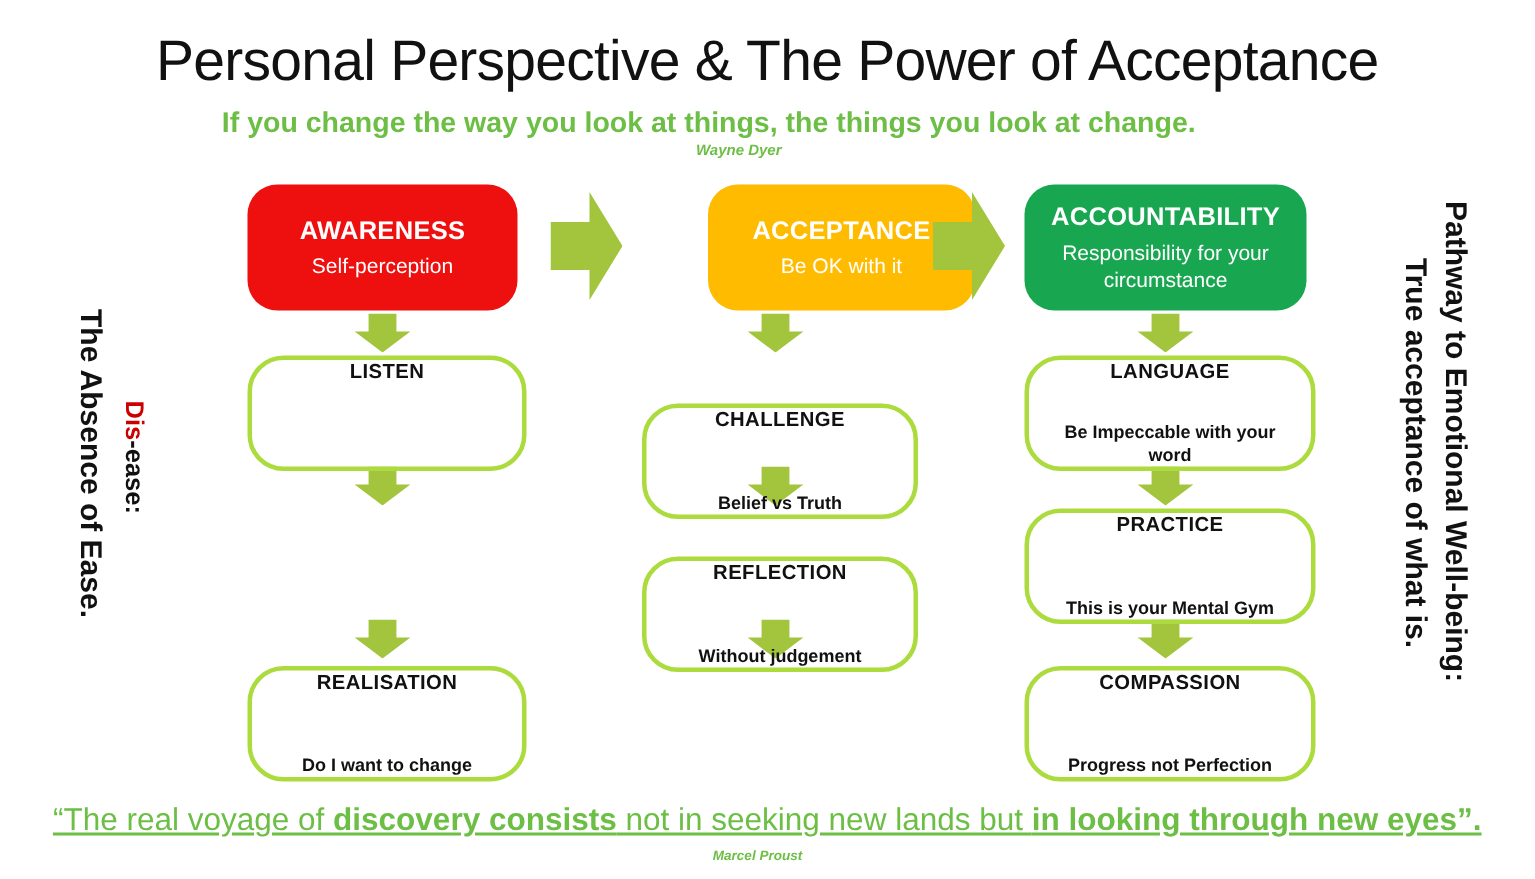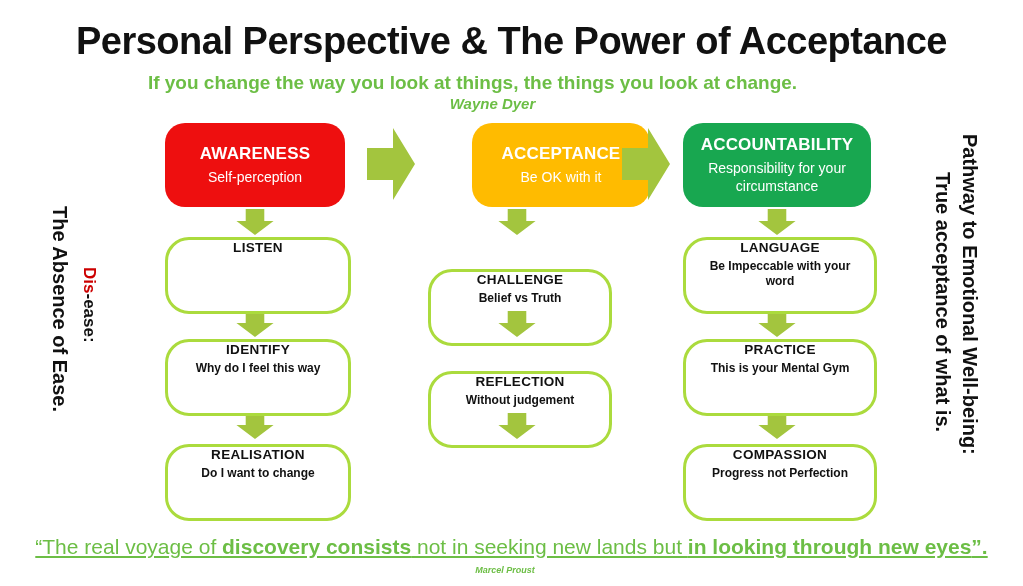--- a/index.html
+++ b/index.html
@@ -8,32 +8,32 @@
     background:#ffffff;
     font-family:"Liberation Sans","DejaVu Sans",sans-serif;
     position:relative;
     overflow:hidden;
   }
   .stage{position:absolute;inset:0;width:1023px;height:586px;}
 
   .page-title{
     position:absolute;top:20px;left:0;width:1023px;
     text-align:center;
-    font-size:38px;font-weight:700;color:#111111;
+    font-size:38px;font-weight:400;color:#111111;
     letter-spacing:-0.5px;
   }
   .page-subtitle{
     position:absolute;top:72px;left:0;width:945px;
     text-align:center;
     font-size:19px;font-weight:700;color:#6CBE45;
   }
   .subtitle-attrib{
     position:absolute;top:95px;left:0;width:985px;
     text-align:center;
-    font-size:15px;font-weight:700;font-style:italic;color:#6CBE45;
+    font-size:10px;font-weight:700;font-style:italic;color:#6CBE45;
   }
 
   
   .hdr{
     position:absolute;top:123px;height:84px;
     border-radius:20px;
     display:flex;flex-direction:column;align-items:center;justify-content:center;
     gap:5px;color:#ffffff;text-align:center;
   }
   .hdr.c0{left:165px;width:180px;background:#EE0F0F;text-align:right;}
@@ -48,21 +48,21 @@
   .arrow-right.a1{left:622px;}
 
   
   .arrow-down{position:absolute;width:38px;height:26px;}
 
   
   .step{
     position:absolute;height:71px;
     border:3px solid #ABDB3D;border-radius:24px;
     background:transparent;
-    display:flex;flex-direction:column;align-items:center;justify-content:flex-start;
+    display:flex;flex-direction:column;align-items:center;justify-content:space-between;
     gap:4px;text-align:center;color:#111111;
   }
   .step-title{font-size:13.5px;font-weight:800;letter-spacing:0.3px;}
   .step-sub{font-size:12px;font-weight:600;line-height:1.25;max-width:152px;}
   .col0{left:165px;width:180px;}
   .col1{left:428px;width:178px;margin-top:32px;}
   .col2{left:683px;width:188px;}
   .row0{top:237px;}
   .row1{top:339px;}
   .row2{top:444px;}
@@ -169,24 +169,20 @@
     </div>
   <div class="arrow-down" style="left:758px;top:413px;">
       <svg width="38" height="26" viewBox="0 0 40 28">
         <polygon points="10,0 30,0 30,13 40,13 20,28 0,13 10,13" fill="#A3C53E"></polygon>
       </svg>
     </div>
 
   <div class="step col0 row0">
     <div class="step-title">LISTEN</div>
   </div>
-  <div class="step col0 row1">
-    <div class="step-title">IDENTIFY</div>
-    <div class="step-sub">Why do I feel this way</div>
-  </div>
   <div class="step col0 row2">
     <div class="step-title">REALISATION</div>
     <div class="step-sub">Do I want to change</div>
   </div>
 
   <div class="step col1 row0">
     <div class="step-title">CHALLENGE</div>
     <div class="step-sub">Belief vs Truth</div>
   </div>
   <div class="step col1 row1">

